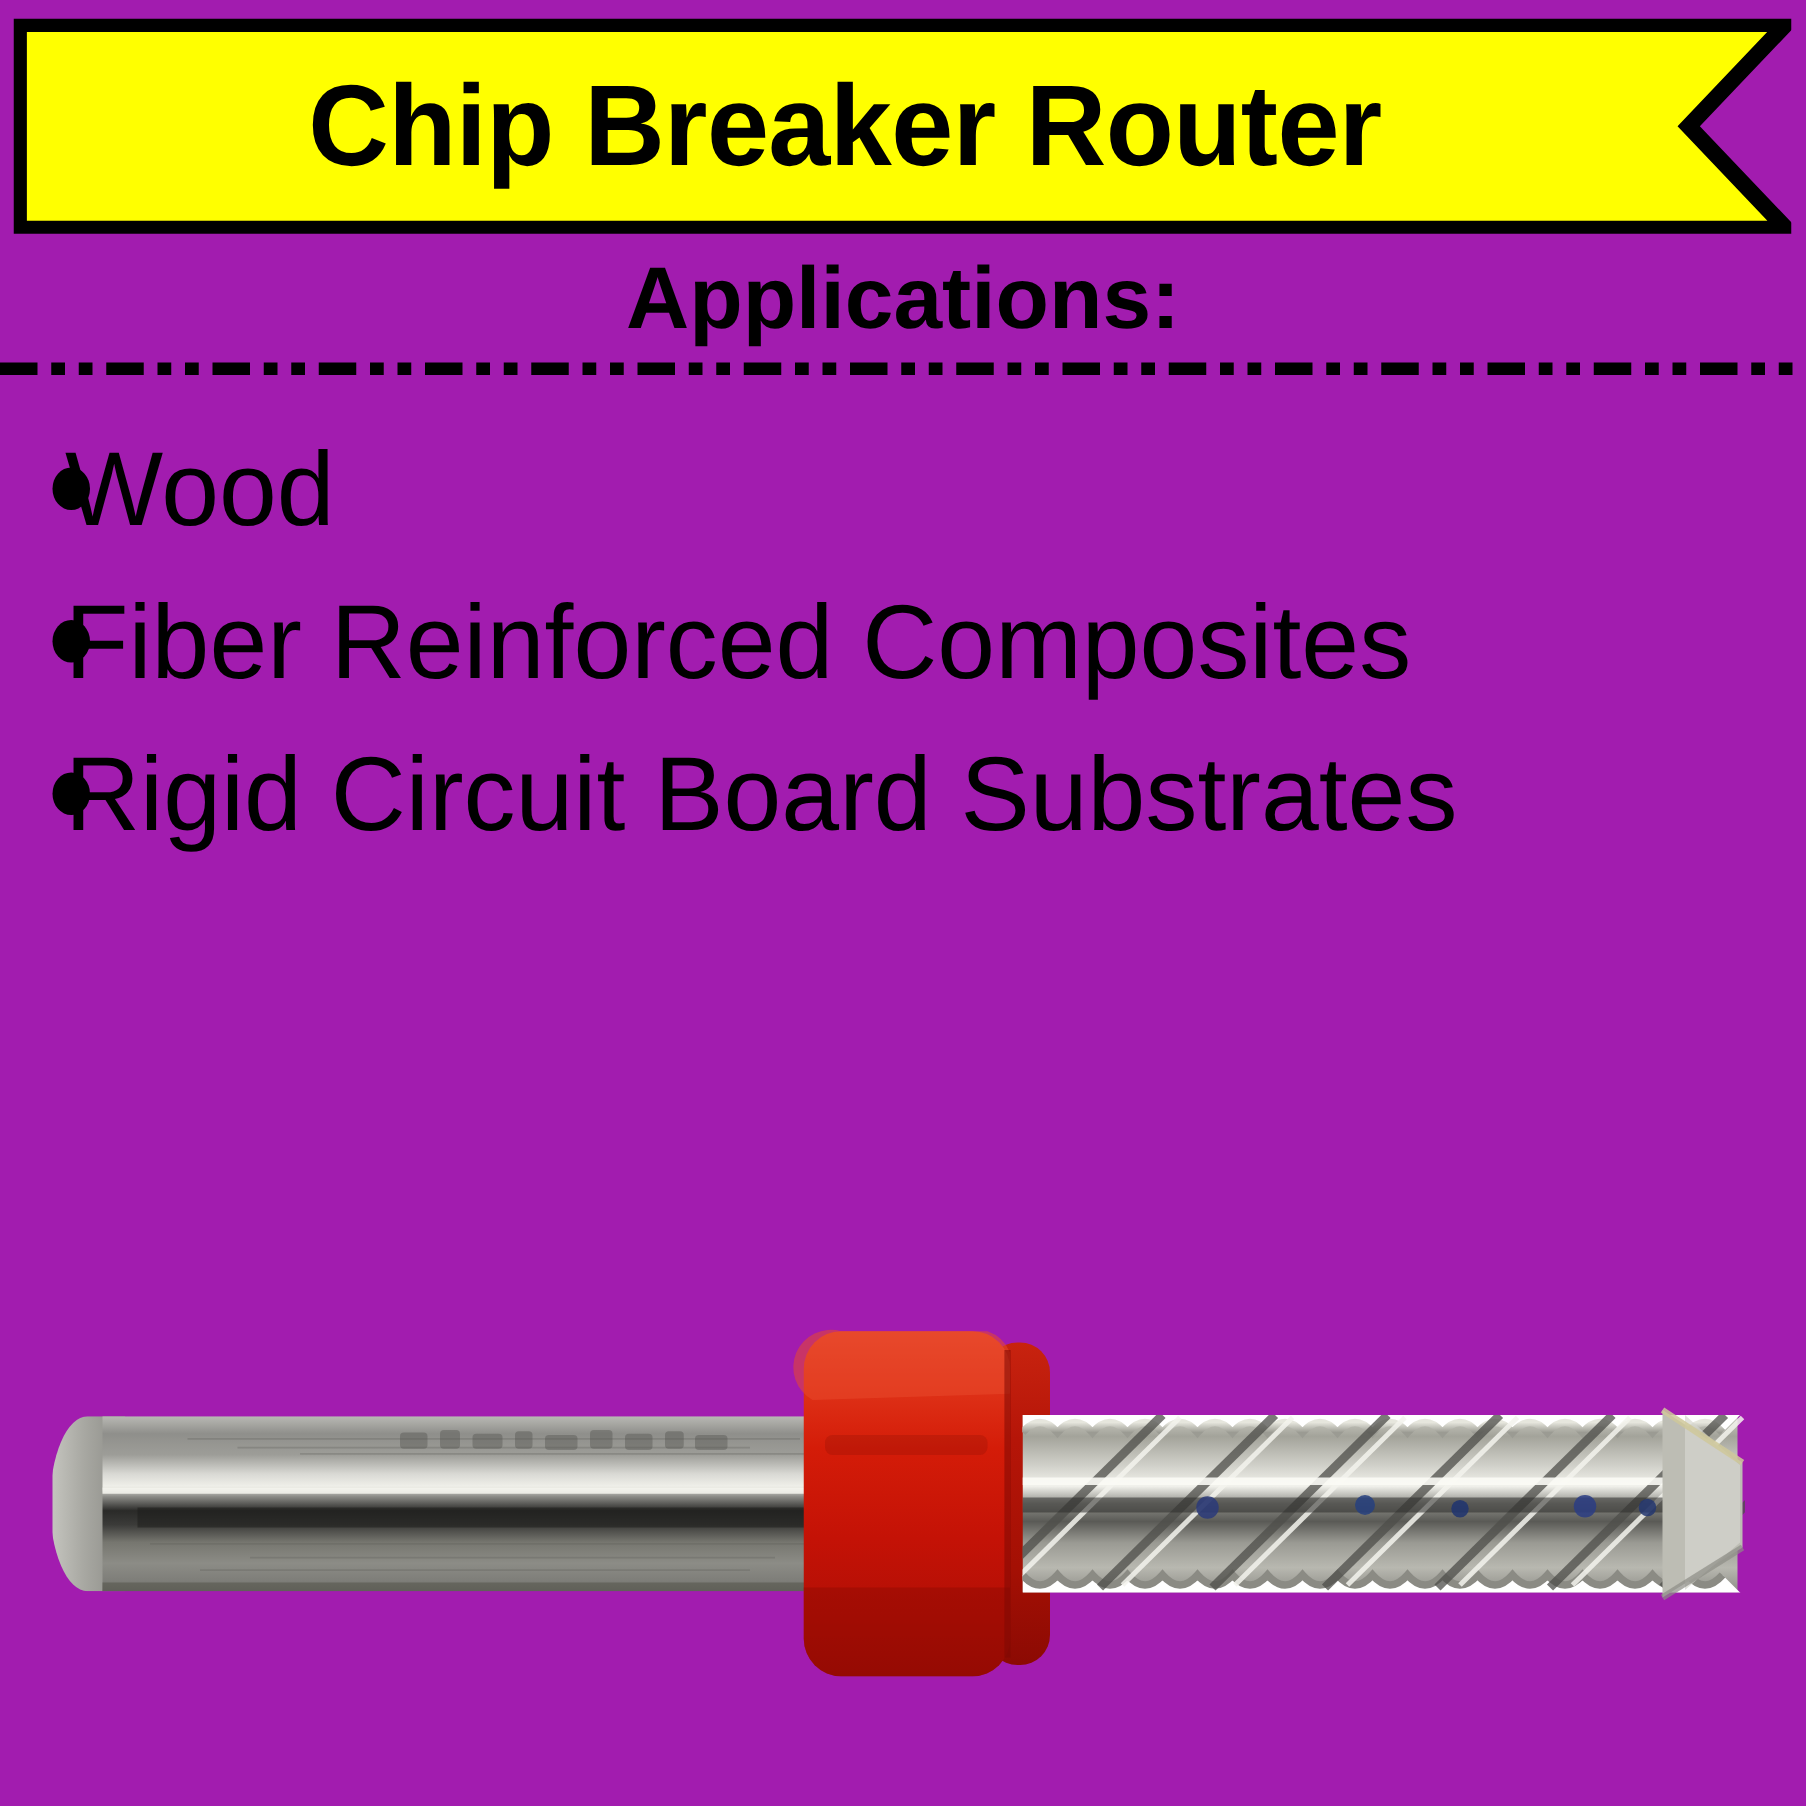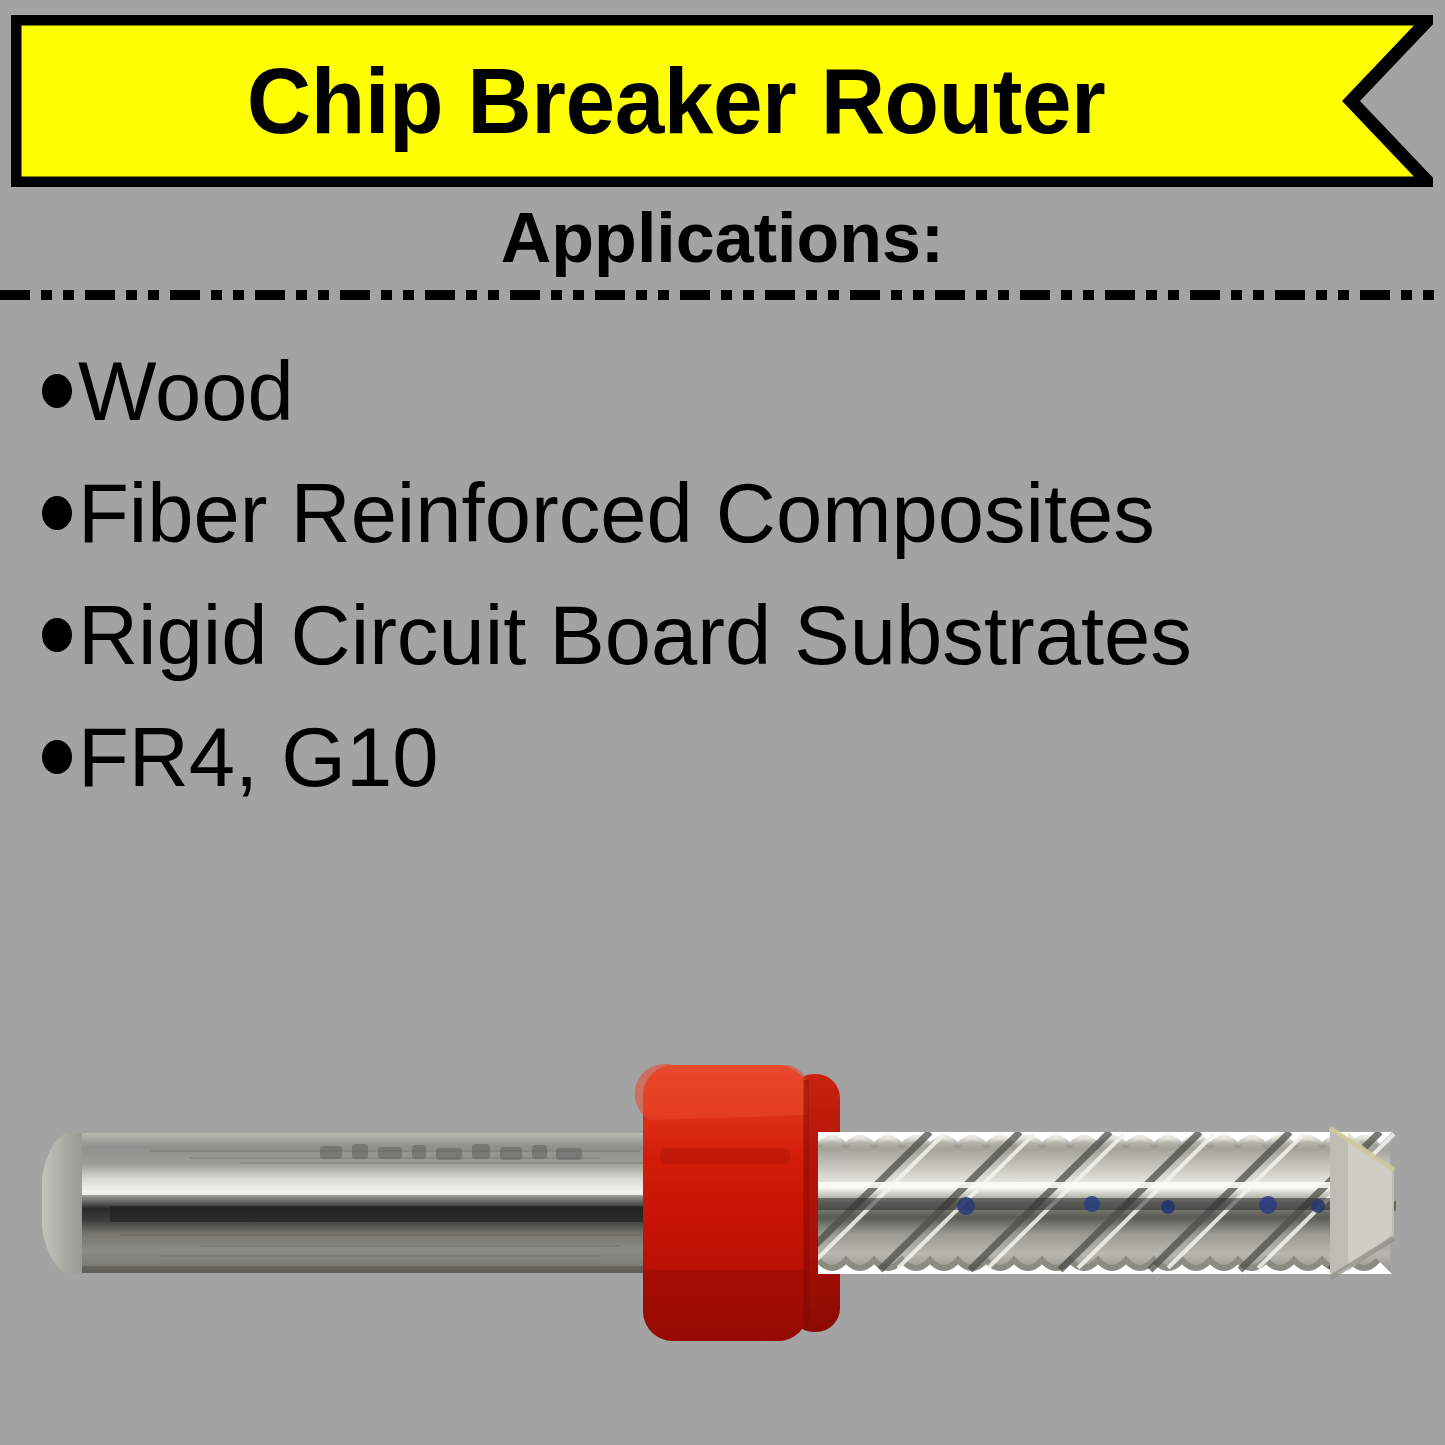--- a/index.html
+++ b/index.html
@@ -12,21 +12,21 @@
     height: 1445px;
     font-family: "Liberation Sans", sans-serif;
     overflow: hidden;
     position: relative;
   }
 
   #infographic {
     position: relative;
     width: 1445px;
     height: 1445px;
-    background: #a3a3a3;
+    background: #a21caf;
   }
 
   
   .banner-wrap {
     position: absolute;
     left: 11px;
     top: 15px;
     width: 1422px;
     height: 172px;
   }
@@ -89,21 +89,21 @@
     left: 0;
     top: 330px;
     width: 1445px;
     margin: 0;
     padding: 0;
     list-style: none;
   }
   .bullet-row {
     position: relative;
     height: 122px;
-    padding-left: 78px;
+    padding-left: 52px;
     display: flex;
     align-items: center;
   }
   .bullet-dot {
     position: absolute;
     left: 42px;
     top: 50%;
     transform: translateY(-50%);
     width: 30px;
     height: 34px;
@@ -157,24 +157,20 @@
       <span class="bullet-text">Wood</span>
     </li>
     <li class="bullet-row">
       <span class="bullet-dot"></span>
       <span class="bullet-text">Fiber Reinforced Composites</span>
     </li>
     <li class="bullet-row">
       <span class="bullet-dot"></span>
       <span class="bullet-text">Rigid Circuit Board Substrates</span>
     </li>
-    <li class="bullet-row">
-      <span class="bullet-dot"></span>
-      <span class="bullet-text">FR4, G10</span>
-    </li>
   </ul>
 
   <div class="product-photo">
     <svg viewBox="0 0 1445 380" preserveAspectRatio="none">
       <defs>
 
         <linearGradient id="shankGrad" x1="0" y1="0" x2="0" y2="1">
           <stop offset="0.00" stop-color="#b9b9b4"></stop>
           <stop offset="0.10" stop-color="#8f8f8b"></stop>
           <stop offset="0.22" stop-color="#9d9d98"></stop>

